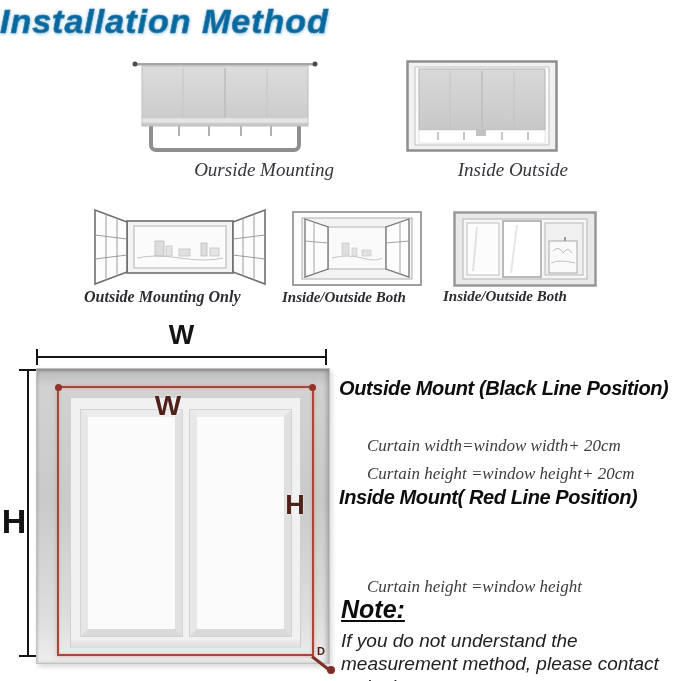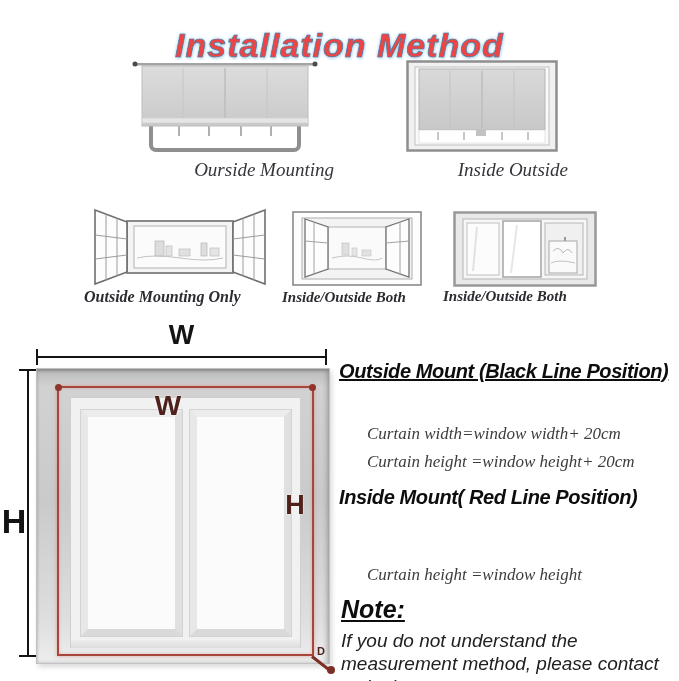--- a/index.html
+++ b/index.html
@@ -5,25 +5,24 @@
   * { margin:0; padding:0; box-sizing:border-box; }
   html,body { background:#ffffff; }
   .page {
     position:relative; width:679px; height:681px; background:#ffffff;
     font-family:"Liberation Sans", sans-serif; overflow:hidden;
   }
   .abs { position:absolute; }
 
   
   .title {
-    left:0; top:2px; width:100%; text-align:center;
+    left:0; top:2px; width:100%; 
     font:italic 700 34px "Liberation Sans", sans-serif;
-    color:#ef4444; letter-spacing:1px;
+    color:#0369a1; letter-spacing:1px;
     text-shadow:0 0 2px #8fc0dc, 0 0 4px #b6dbec, 1px 2px 3px #cfe6f2;
-    margin-top:24px;
     -webkit-text-stroke:0.7px #4a7ea6;
   }
 
   
   .cap-lg {
     font:italic 19px "Liberation Serif", serif; color:#35353c; text-align:right;
   }
   .cap-sm {
     font:italic 600 16px "Liberation Serif", serif; color:#2b2b31; 
   }
@@ -100,21 +99,21 @@
     transform:rotate(38deg); transform-origin:left center;
   }
   .red-elbow-dot { left:327px; top:666px; width:8px; height:8px; border-radius:50%; background:#7d2f26; }
 
   
   .h-mount {
     font:italic 700 20px "Liberation Sans", sans-serif; color:#0d0d0d;
     letter-spacing:-0.4px; white-space:nowrap;
   }
   .formula {
-    font:italic 17px "Liberation Serif", serif; color:#3c3c3c; white-space:nowrap;
+    font:italic 17px "Liberation Serif", serif; color:#3c3c3c; white-space:nowrap;margin-top:12px;
   }
   .h-note {
     font:italic 700 25px "Liberation Sans", sans-serif; color:#0d0d0d;text-decoration:underline;
   }
   .note-text {
     font:italic 19px "Liberation Sans", sans-serif; color:#212121; line-height:23px;
   }
 </style>
 </head>
 <body>
@@ -237,21 +236,21 @@
   <div class="abs pane pane-left"></div>
   <div class="abs pane pane-right"></div>
   <div class="abs sill"></div>
 
   <div class="abs label-w-inner">W</div>
   <div class="abs label-h-inner">H</div>
   <div class="abs label-d">D</div>
   <div class="abs red-elbow"></div>
   <div class="abs red-elbow-dot"></div>
 
-  <div class="abs h-mount" style="left:339px; top:360px;text-decoration:underline;">Outside Mount (Black Line Position)</div>
+  <div class="abs h-mount" style="left:339px; top:377px;">Outside Mount (Black Line Position)</div>
   <div class="abs formula" style="left:367px; top:424px;">Curtain width=window width+ 20cm</div>
   <div class="abs formula" style="left:367px; top:452px;">Curtain height =window height+ 20cm</div>
 
   <div class="abs h-mount" style="left:339px; top:486px;text-align:center;">Inside Mount( Red Line Position)</div>
   <div class="abs formula" style="left:367px; top:565px;">Curtain height =window height</div>
 
   <div class="abs h-note" style="left:341px; top:595px;">Note:</div>
   <div class="abs note-text" style="left:341px; top:629px; width:336px;">If you do not understand the measurement method, please contact us in time.</div>
 
 </div>

